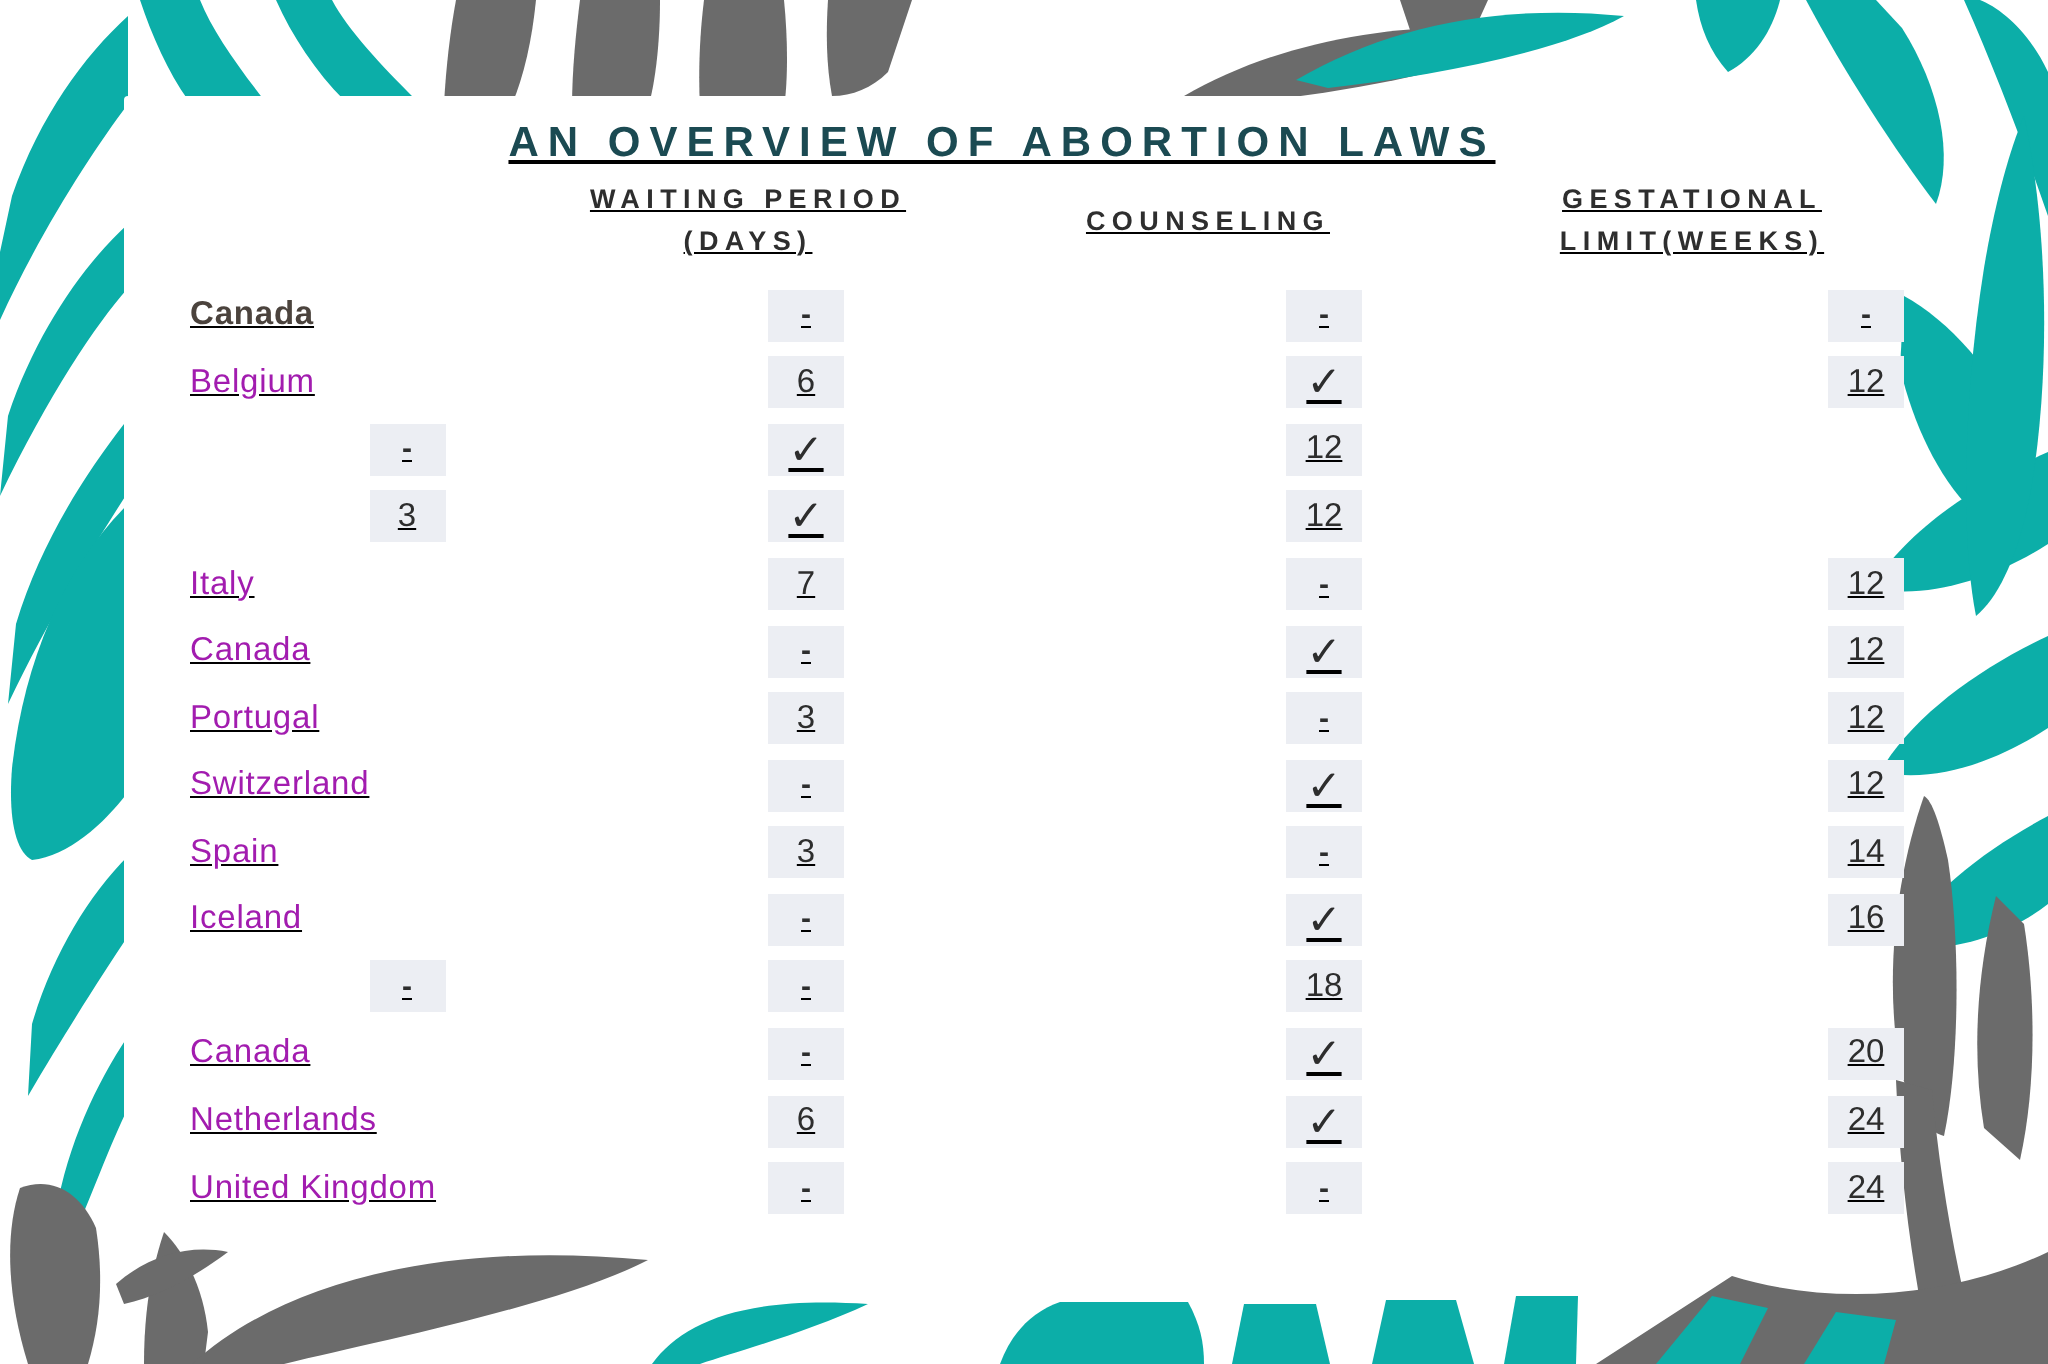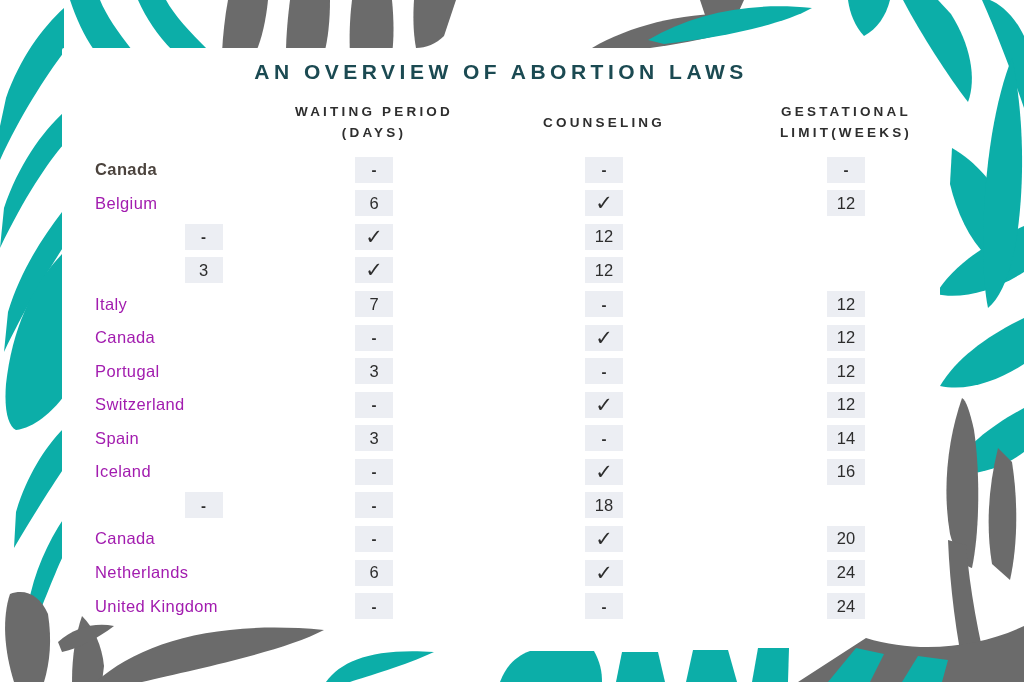--- a/index.html
+++ b/index.html
@@ -8,41 +8,41 @@
     background:#ffffff;font-family:"Liberation Sans", sans-serif;
   }
   svg.deco{position:absolute;left:0;top:0;width:1024px;height:682px;pointer-events:none;}
   #bg-deco{z-index:0;}
   #fg-deco{z-index:2;}
   .teal{fill:#0caea8;}
   .gray{fill:#6b6b6b;}
 
   .card{
     position:absolute;left:62px;top:48px;width:878px;height:600px;
-    background:#ffffff;z-index:1;border-radius:2px;
+    background:#ffffff;z-index:1;border-radius:2px;text-decoration:underline;
   }
   .title{
     margin:11px 0 0 0;text-align:center;
     font-size:21px;font-weight:bold;letter-spacing:4.5px;
     color:#1b4a52;line-height:26px;
   }
   .table{margin-left:33px;width:825px;}
   .header-row{
     display:grid;grid-template-columns:217px 124px 336px 148px;
-    align-items:center;margin-top:16px;height:42px;
+    align-items:center;margin-top:4px;height:42px;
   }
   .hcell{
     justify-self:center;width:max-content;text-align:center;
     font-size:13.5px;font-weight:bold;letter-spacing:3.2px;
     color:#2e2e2e;line-height:21px;white-space:nowrap;
   }
   .rows{margin-top:10px;}
   .row{
     display:grid;grid-template-columns:217px 124px 336px 148px;
-    align-items:center;height:33.57px;
+    align-items:center;height:33.57px;gap:29px;
   }
   .country{
     font-size:16.5px;color:#a21caf;letter-spacing:0.4px;white-space:nowrap;
   }
   .row.emph .country{font-weight:bold;color:#4b433d;}
   .cellwrap{display:flex;justify-content:center;}
   .vcell{
     width:38px;height:26px;background:#eceef3;
     display:flex;align-items:center;justify-content:center;
     font-size:16.5px;color:#2d2d2d;

